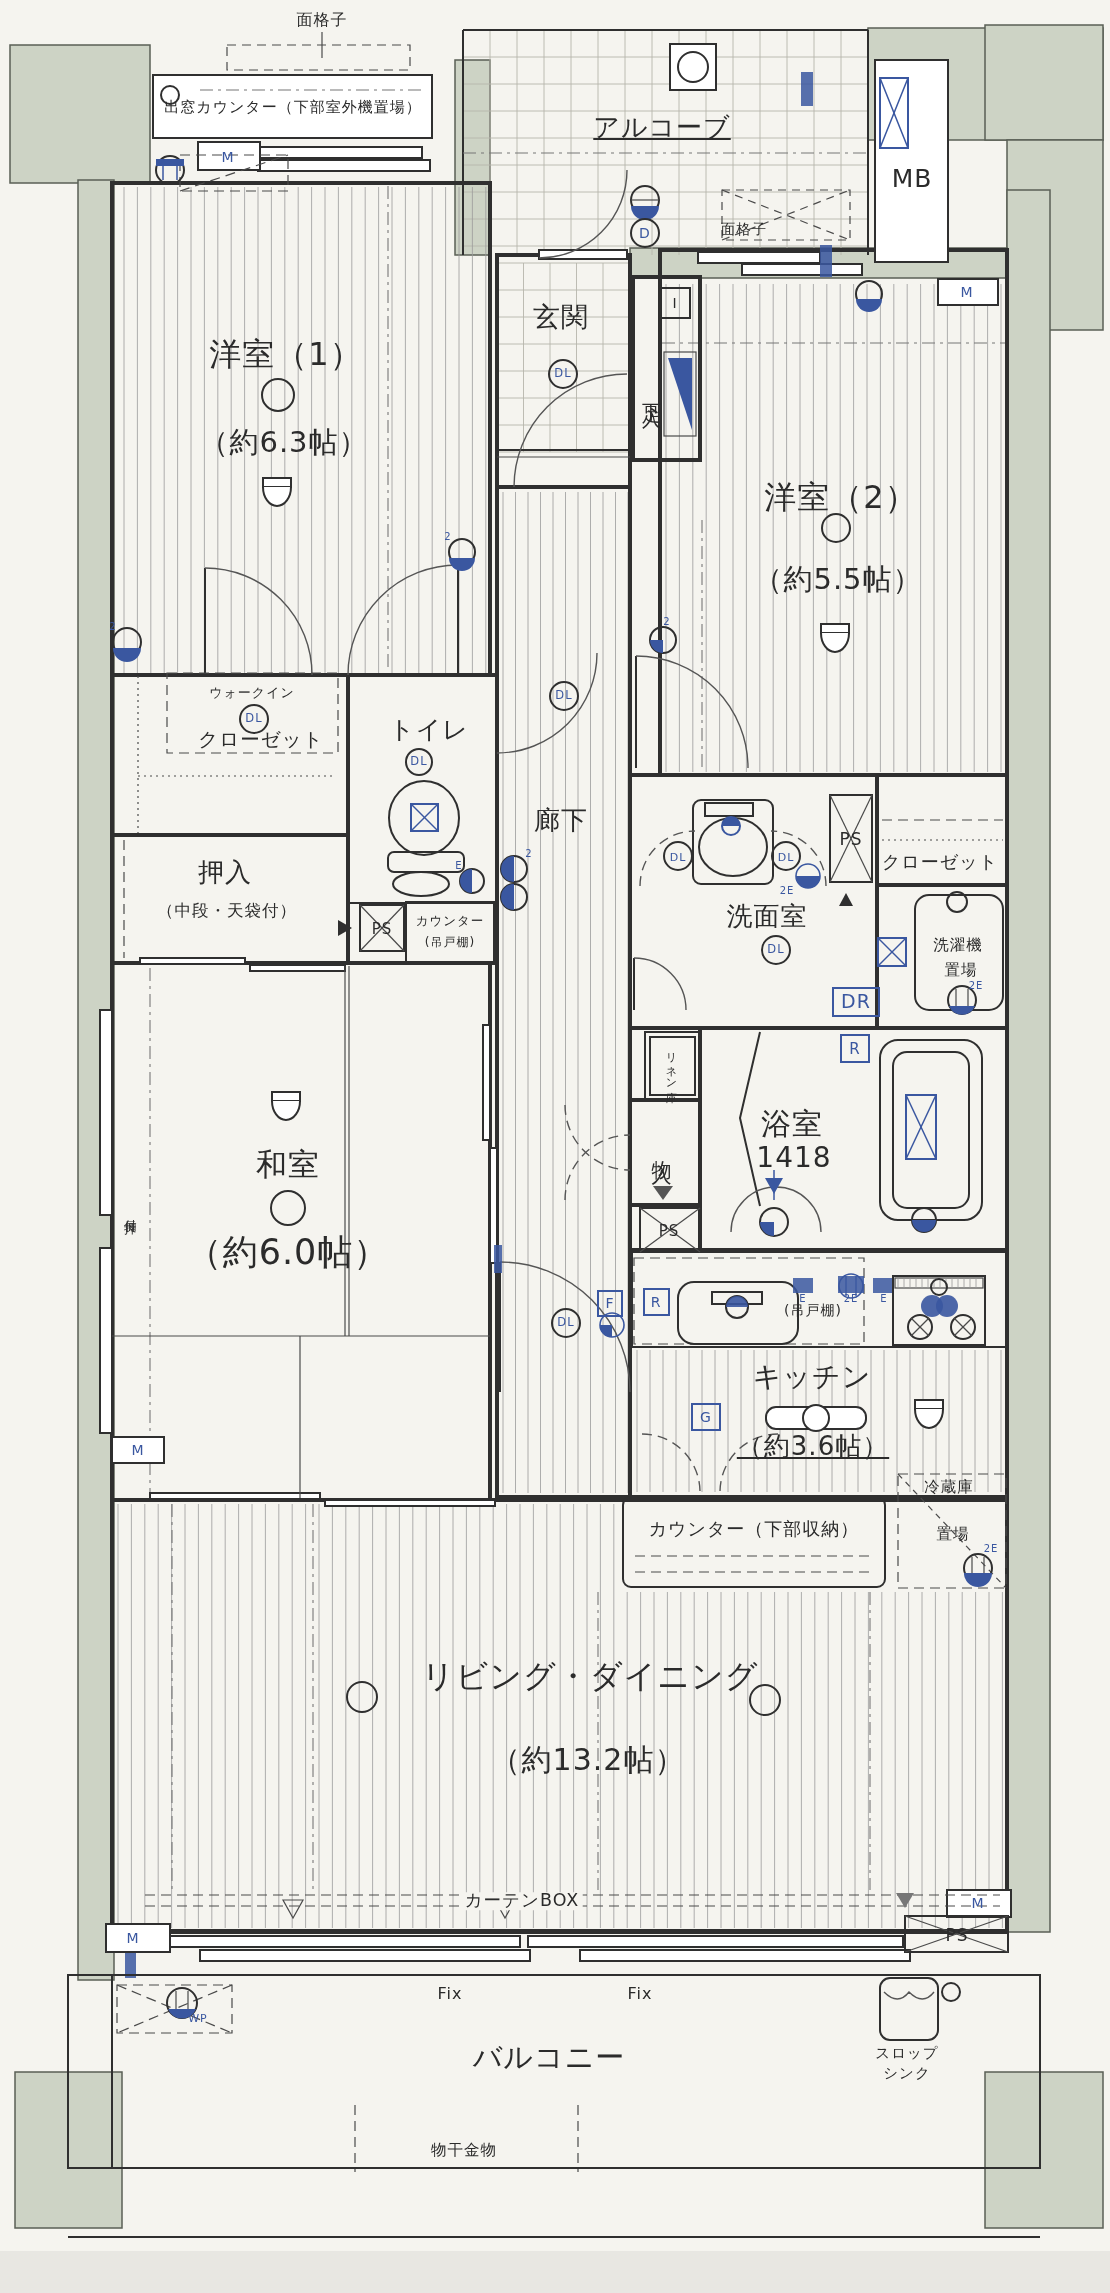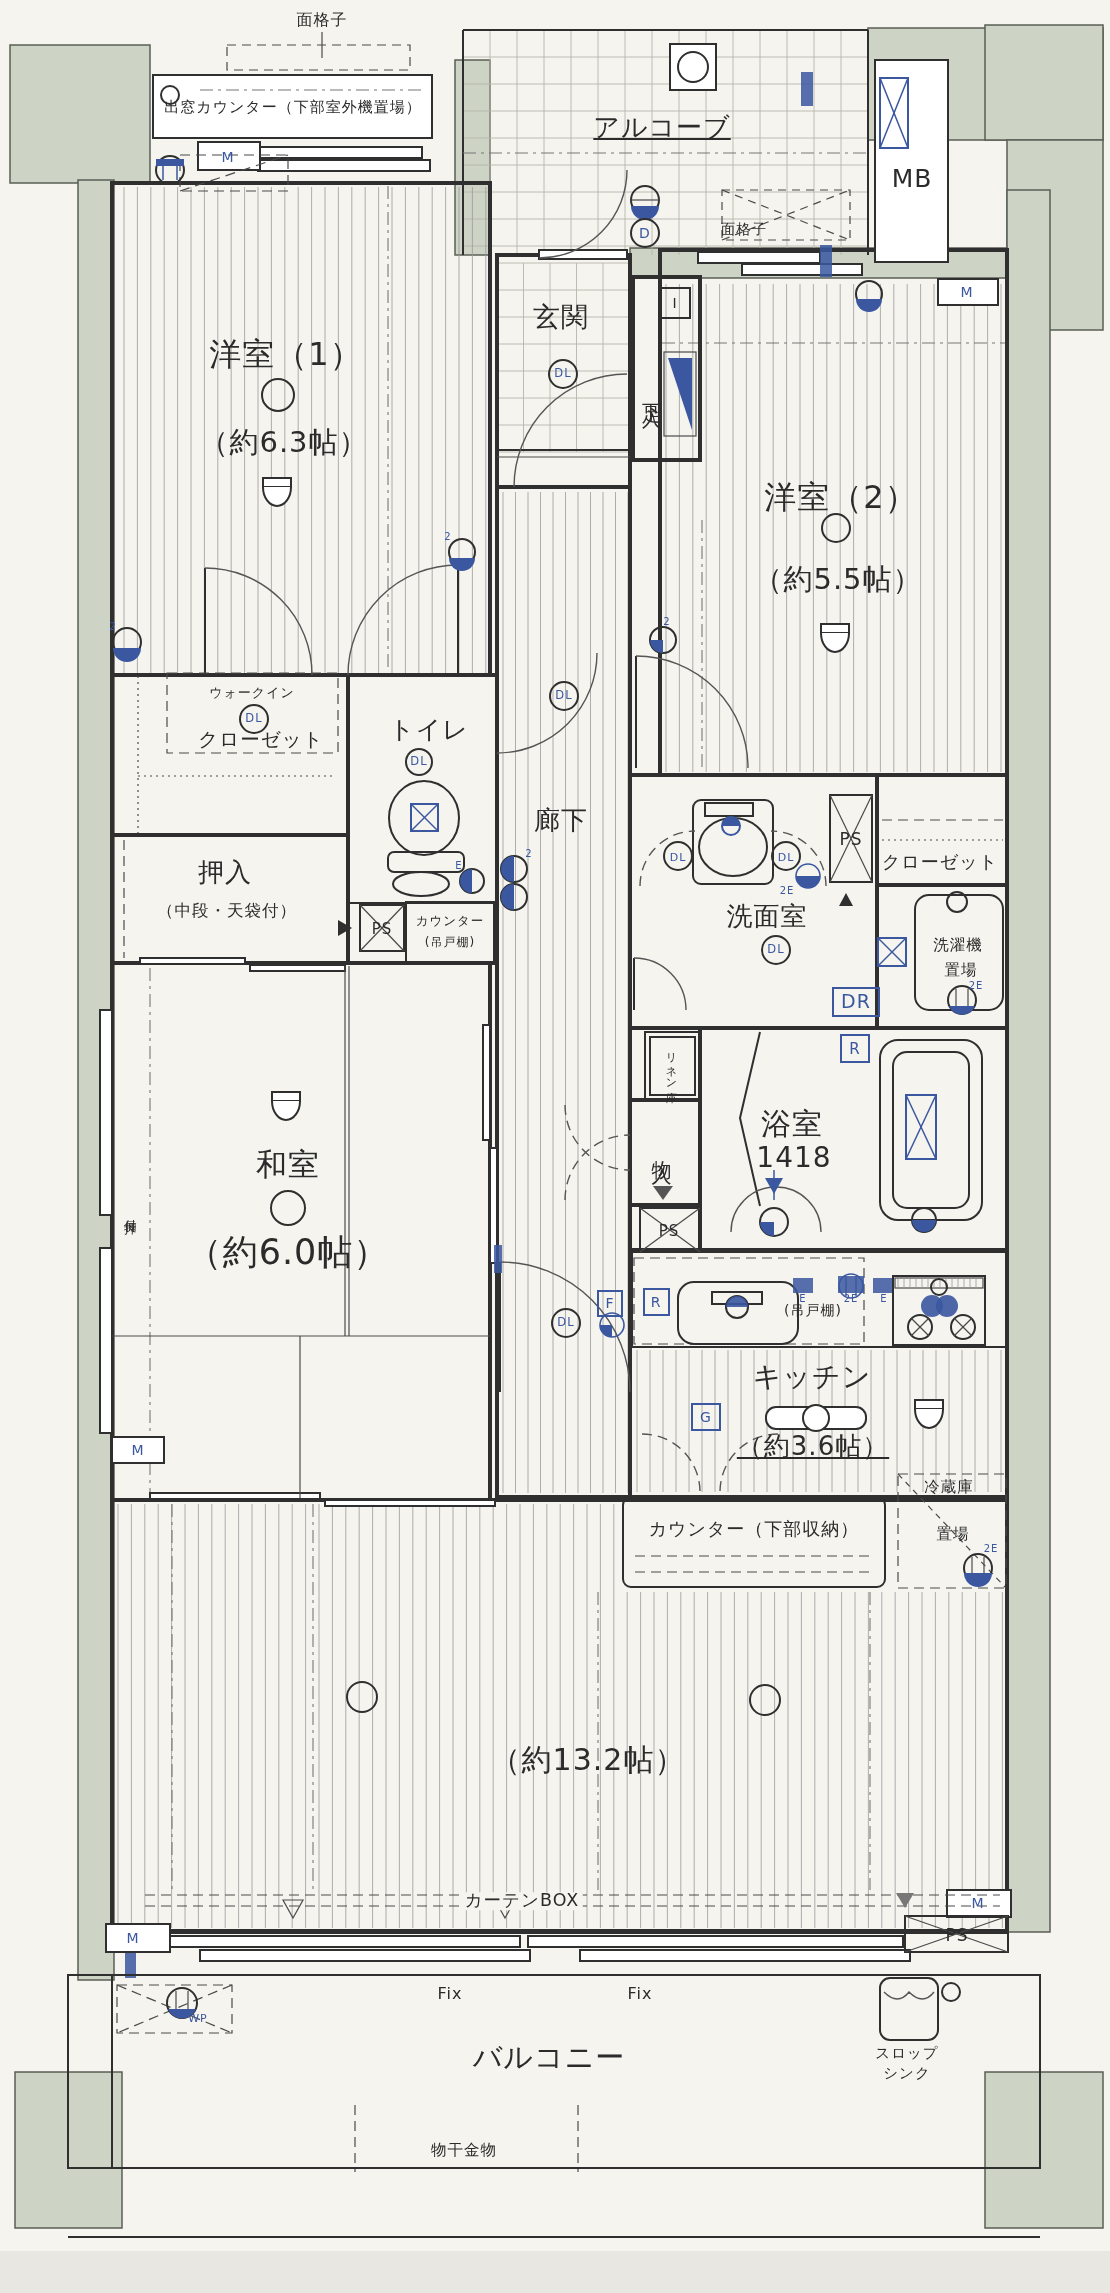--- a/index.html
+++ b/index.html
@@ -756,20 +756,21 @@
 <div class="lb bl" style="left:706px;top:1417px;font-size:14px;">G</div>
 <div class="lb" style="left:812px;top:1377px;font-size:28px;">キッチン</div>
 <div class="lb" style="left:813px;top:1446px;font-size:26px;text-decoration:underline;">（約3.6帖）</div>
 <div class="lb" style="left:754px;top:1529px;font-size:18px;">カウンター（下部収納）</div>
 <div class="lb" style="left:949px;top:1488px;font-size:15.5px;">冷蔵庫</div>
 <div class="lb" style="left:953px;top:1535px;font-size:15.5px;">置場</div>
 <div class="lb bl" style="left:991px;top:1549px;font-size:10px;">2E</div>
 <div class="lb" style="left:288px;top:1164px;font-size:31px;">和室</div>
 <div class="lb" style="left:288px;top:1252px;font-size:35px;">（約6.0帖）</div>
 <div class="lb vt" style="left:130px;top:1212px;font-size:12.5px;letter-spacing:1px;">付長押</div>
+<div class="lb" style="left:590px;top:1676px;font-size:32px;">リビング・ダイニング</div>
 <div class="lb" style="left:588px;top:1760px;font-size:30px;">（約13.2帖）</div>
 <div class="lb bg" style="left:522px;top:1901px;font-size:17.5px;">カーテンBOX</div>
 <div class="lb" style="left:450px;top:1994px;font-size:16px;">Fix</div>
 <div class="lb" style="left:640px;top:1994px;font-size:16px;">Fix</div>
 <div class="lb" style="left:957px;top:1935px;font-size:17px;">PS</div>
 <div class="lb bl" style="left:198px;top:2018px;font-size:11px;">WP</div>
 <div class="lb" style="left:549px;top:2057px;font-size:29px;">バルコニー</div>
 <div class="lb" style="left:907px;top:2053px;font-size:14.5px;">スロップ</div>
 <div class="lb" style="left:907px;top:2073px;font-size:14.5px;">シンク</div>
 <div class="lb" style="left:464px;top:2151px;font-size:15.5px;">物干金物</div>

